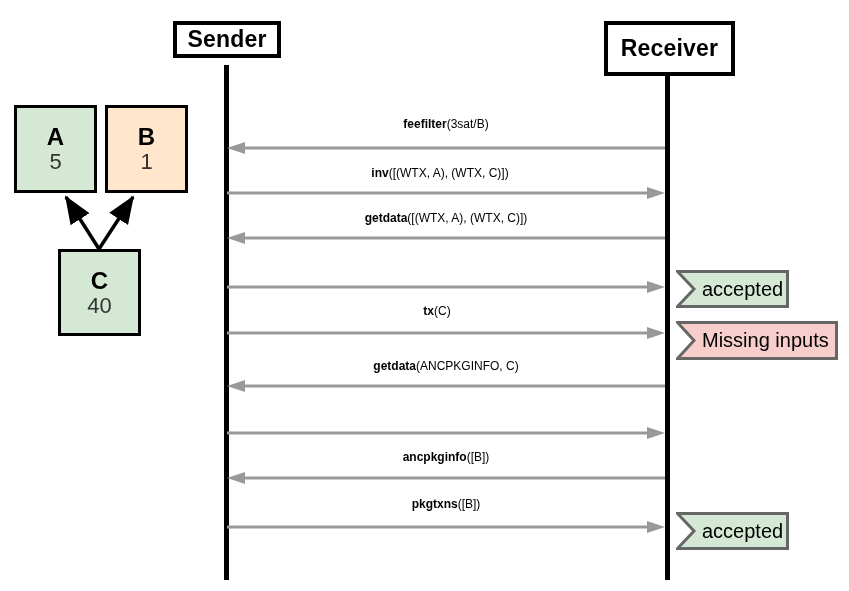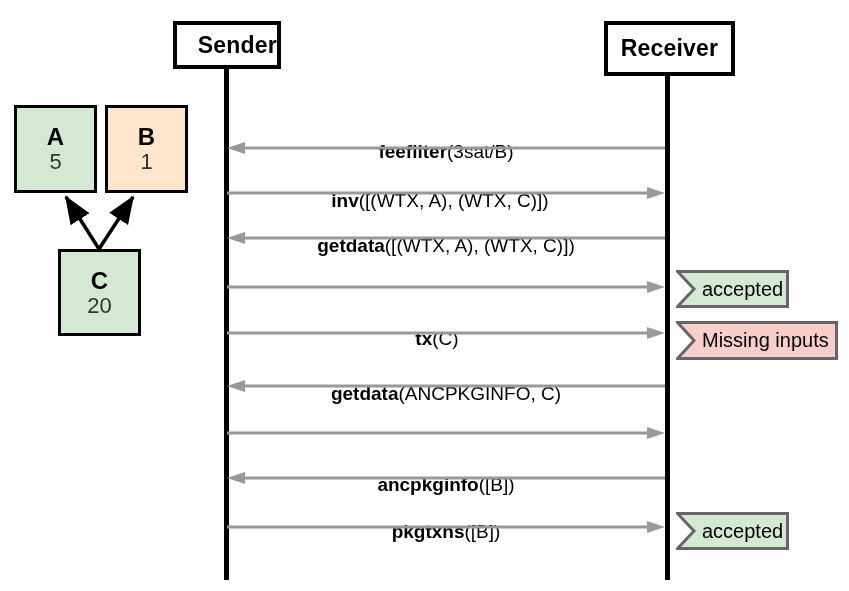--- a/index.html
+++ b/index.html
@@ -36,25 +36,24 @@
   .lifeline {
     position: absolute;
     width: 5px;
     background: #000000;
   }
 
   
   .msg-label {
     position: absolute;
     text-align: center;
-    font-size: 19px;
+    font-size: 12px;
     color: #000000;
     white-space: nowrap;
     line-height: 1;
-    margin-top: 24px;
   }
   .msg-label b {
     font-weight: bold;
   }
   .msg-arrow {
     position: absolute;
     height: 14px;
   }
   .msg-arrow svg {
     display: block;
@@ -118,21 +117,21 @@
   }
 </style>
 </head>
 <body>
 
 <div id="canvas">
 
   <div class="lifeline" style="left:224px; top:65px; height:515px;"></div>
   <div class="lifeline" style="left:665px; top:65px; height:515px;"></div>
 
-  <div class="actor-box" style="left:173px; top:21px; width:108px; height:48px;justify-content:flex-end;">
+  <div class="actor-box" style="left:173px; top:21px; width:108px; height:37px;">
     <span>Sender</span>
   </div>
   <div class="actor-box" style="left:604px; top:21px; width:131px; height:55px;">
     <span>Receiver</span>
   </div>
 
   <div class="msg-label" style="left:227px; top:118px; width:438px;">
     <b>feefilter</b><span>(3sat/B)</span>
   </div>
   <div class="msg-arrow" style="left:227px; top:141px; width:438px;">
@@ -252,16 +251,16 @@
     <span class="tx-val">5</span>
   </div>
 
   <div class="tx-box" style="left:105px; top:105px; width:83px; height:88px; background:#ffe6cc;">
     <span class="tx-id">B</span>
     <span class="tx-val">1</span>
   </div>
 
   <div class="tx-box" style="left:58px; top:249px; width:83px; height:87px; background:#d5e8d4;">
     <span class="tx-id">C</span>
-    <span class="tx-val">20</span>
+    <span class="tx-val">40</span>
   </div>
 
 </div>
 
 </body></html>

